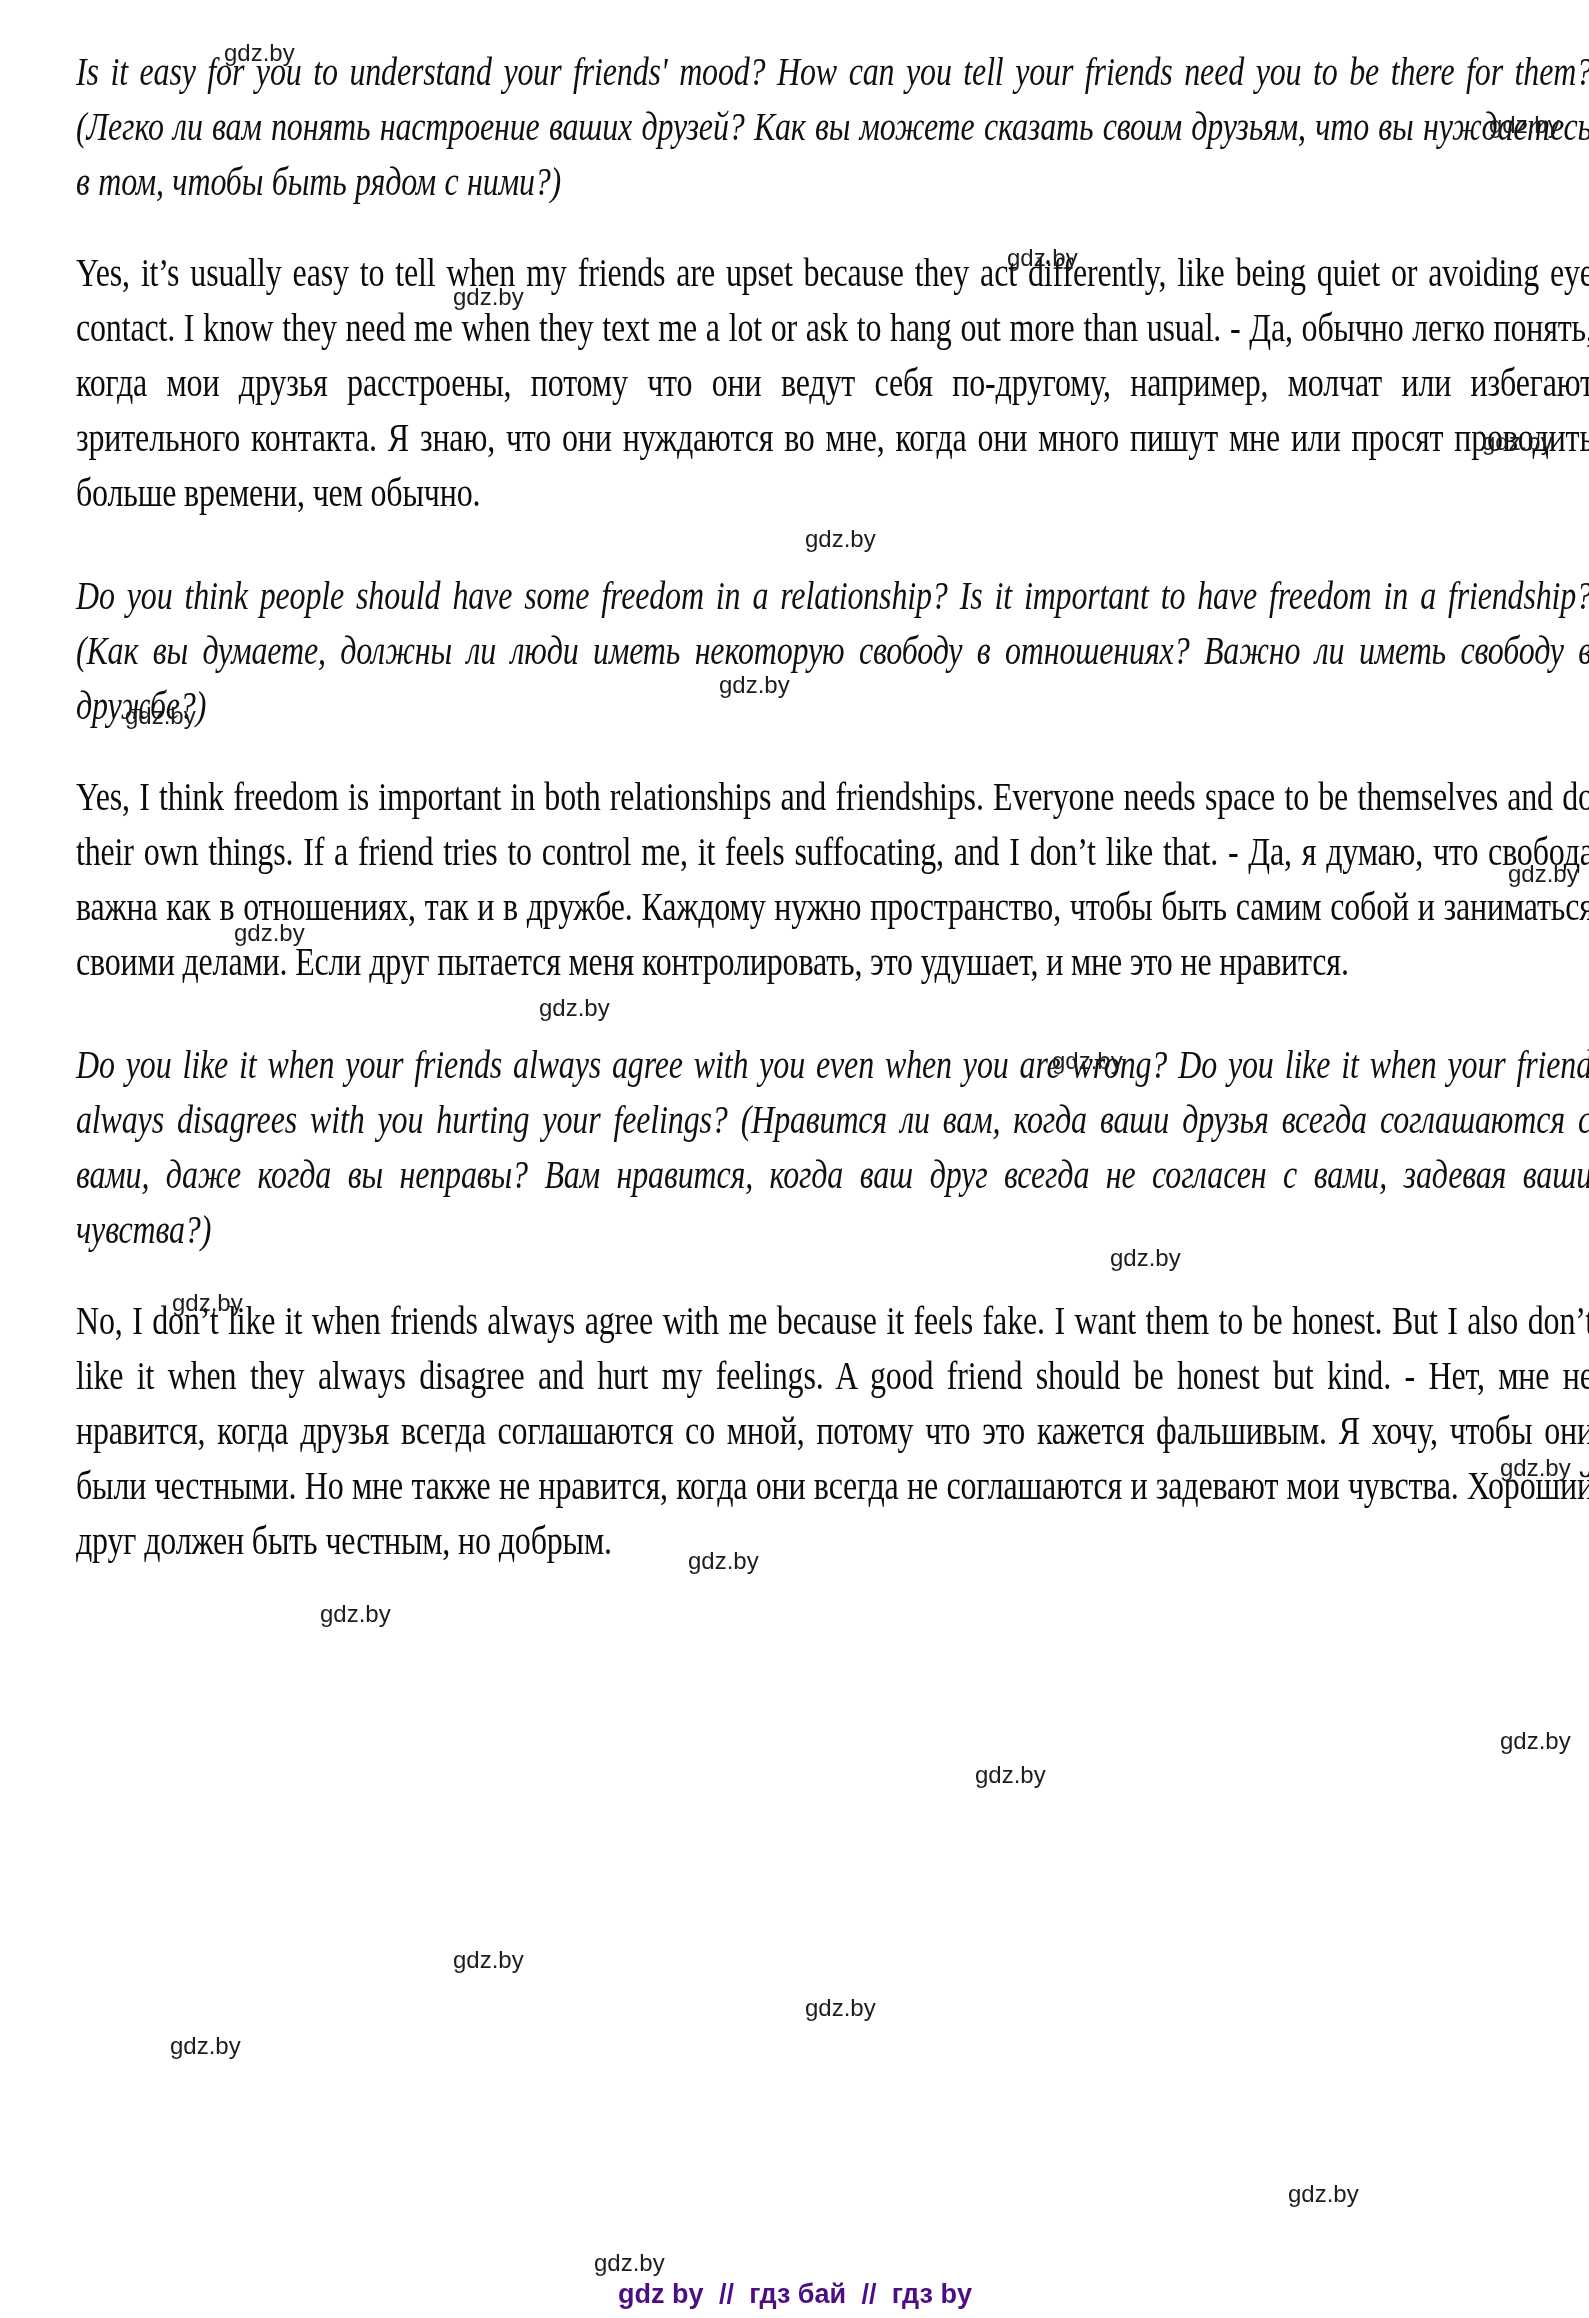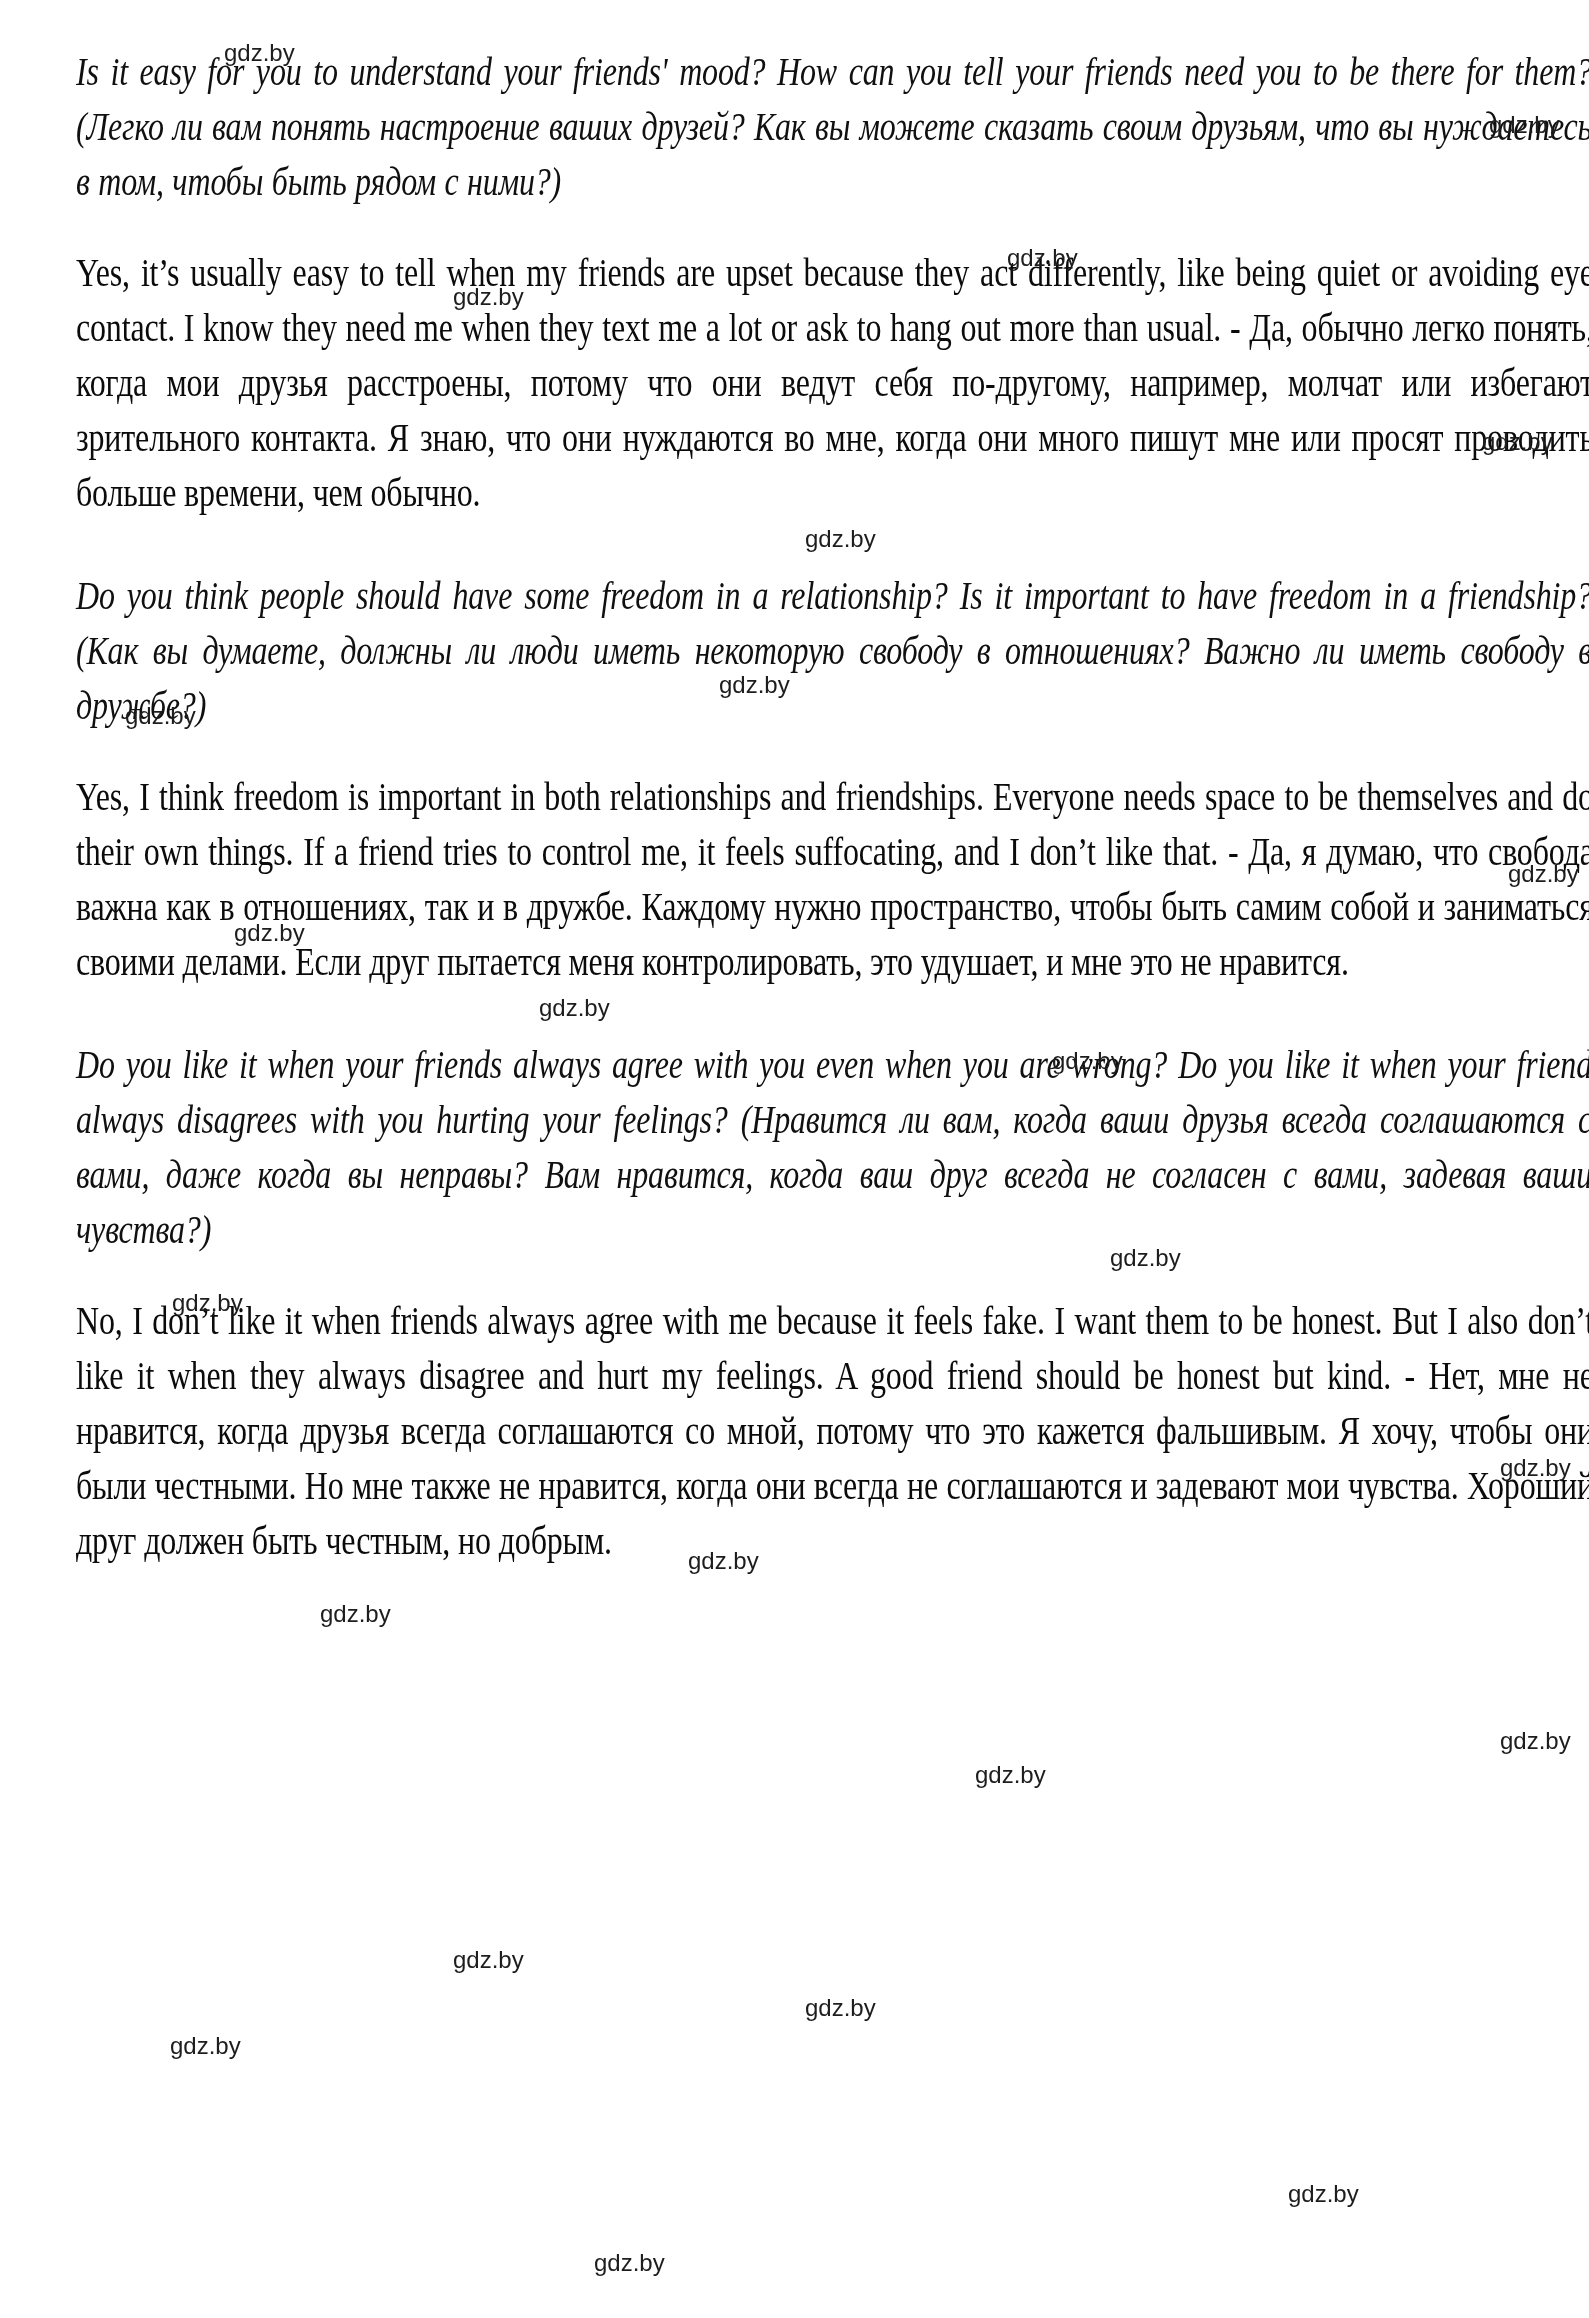--- a/index.html
+++ b/index.html
@@ -166,15 +166,22 @@
       <span class="wm" style="left: 320px; top: 1600px;">gdz.by</span>
       <span class="wm" style="left: 1500px; top: 1727px;">gdz.by</span>
       <span class="wm" style="left: 975px; top: 1761px;">gdz.by</span>
       <span class="wm" style="left: 453px; top: 1946px;">gdz.by</span>
       <span class="wm" style="left: 805px; top: 1994px;">gdz.by</span>
       <span class="wm" style="left: 170px; top: 2032px;">gdz.by</span>
       <span class="wm" style="left: 1288px; top: 2180px;">gdz.by</span>
       <span class="wm" style="left: 594px; top: 2249px;">gdz.by</span>
     </div>
 
+  <div class="footer-links">
+    <span>gdz by</span>
+    <span class="sep">//</span>
+    <span>гдз бай</span>
+    <span class="sep">//</span>
+    <span>гдз by</span>
+  </div>
 
 </div>
 
 
 </body></html>

